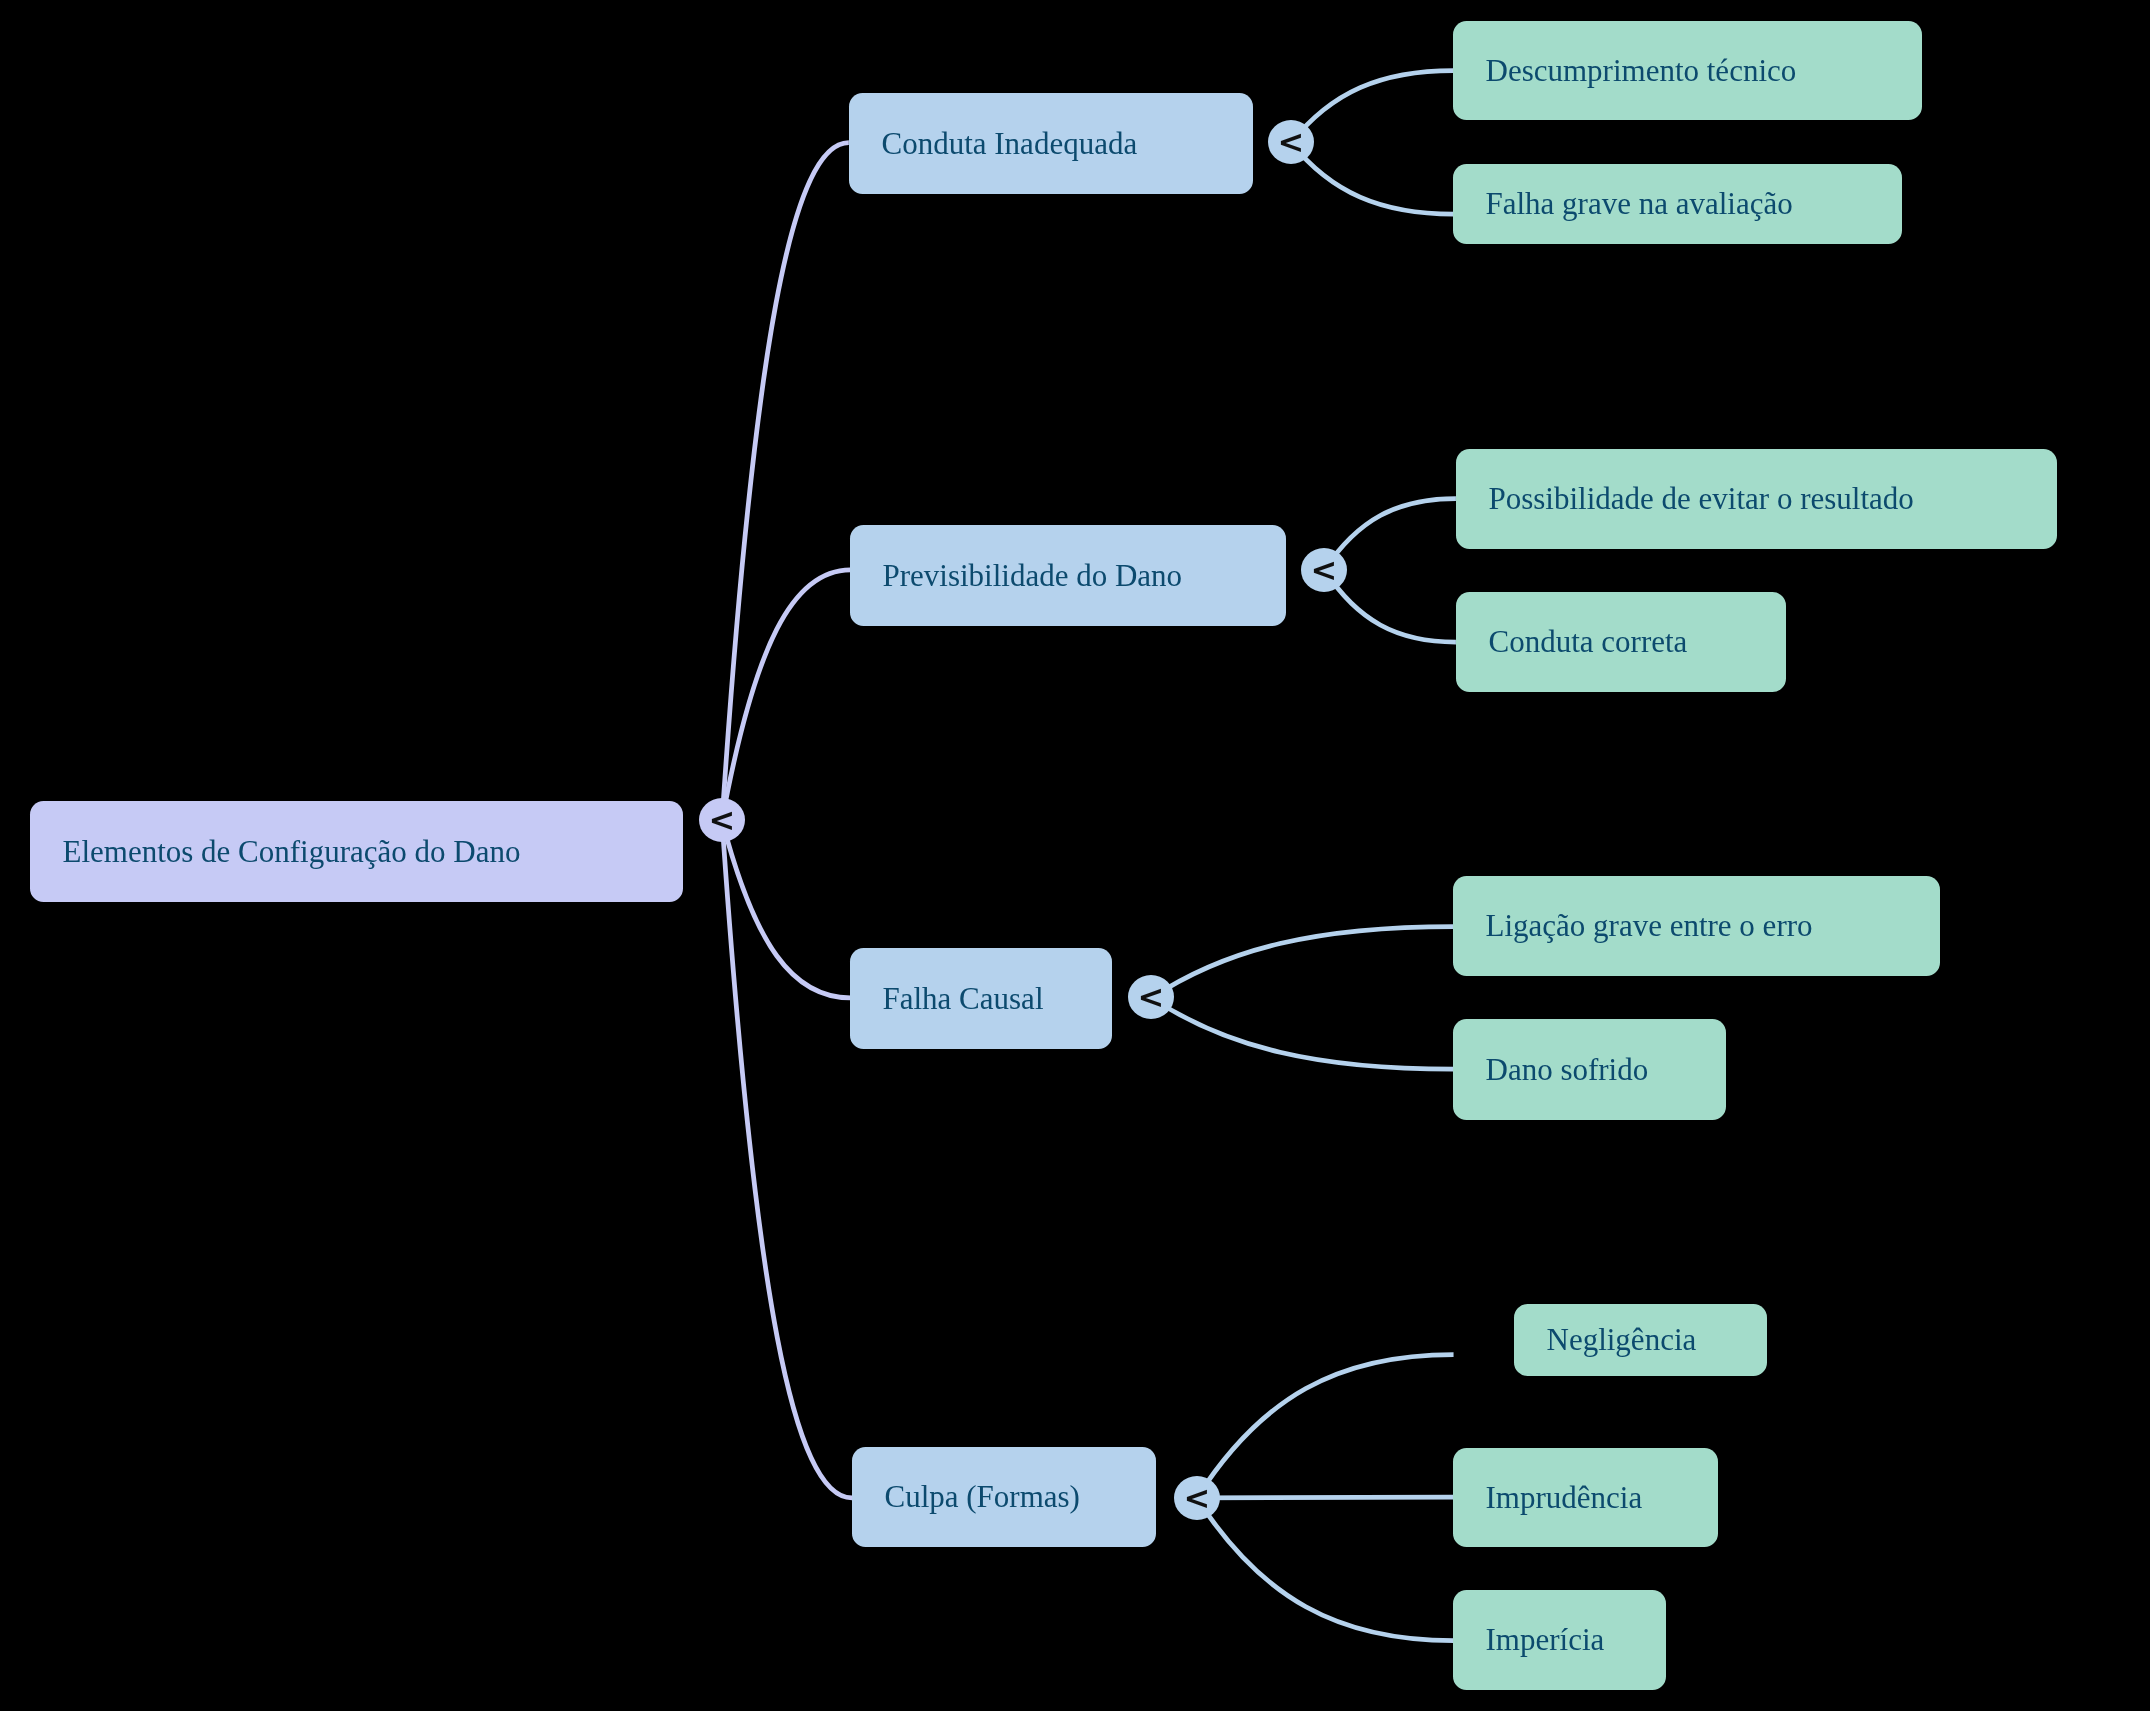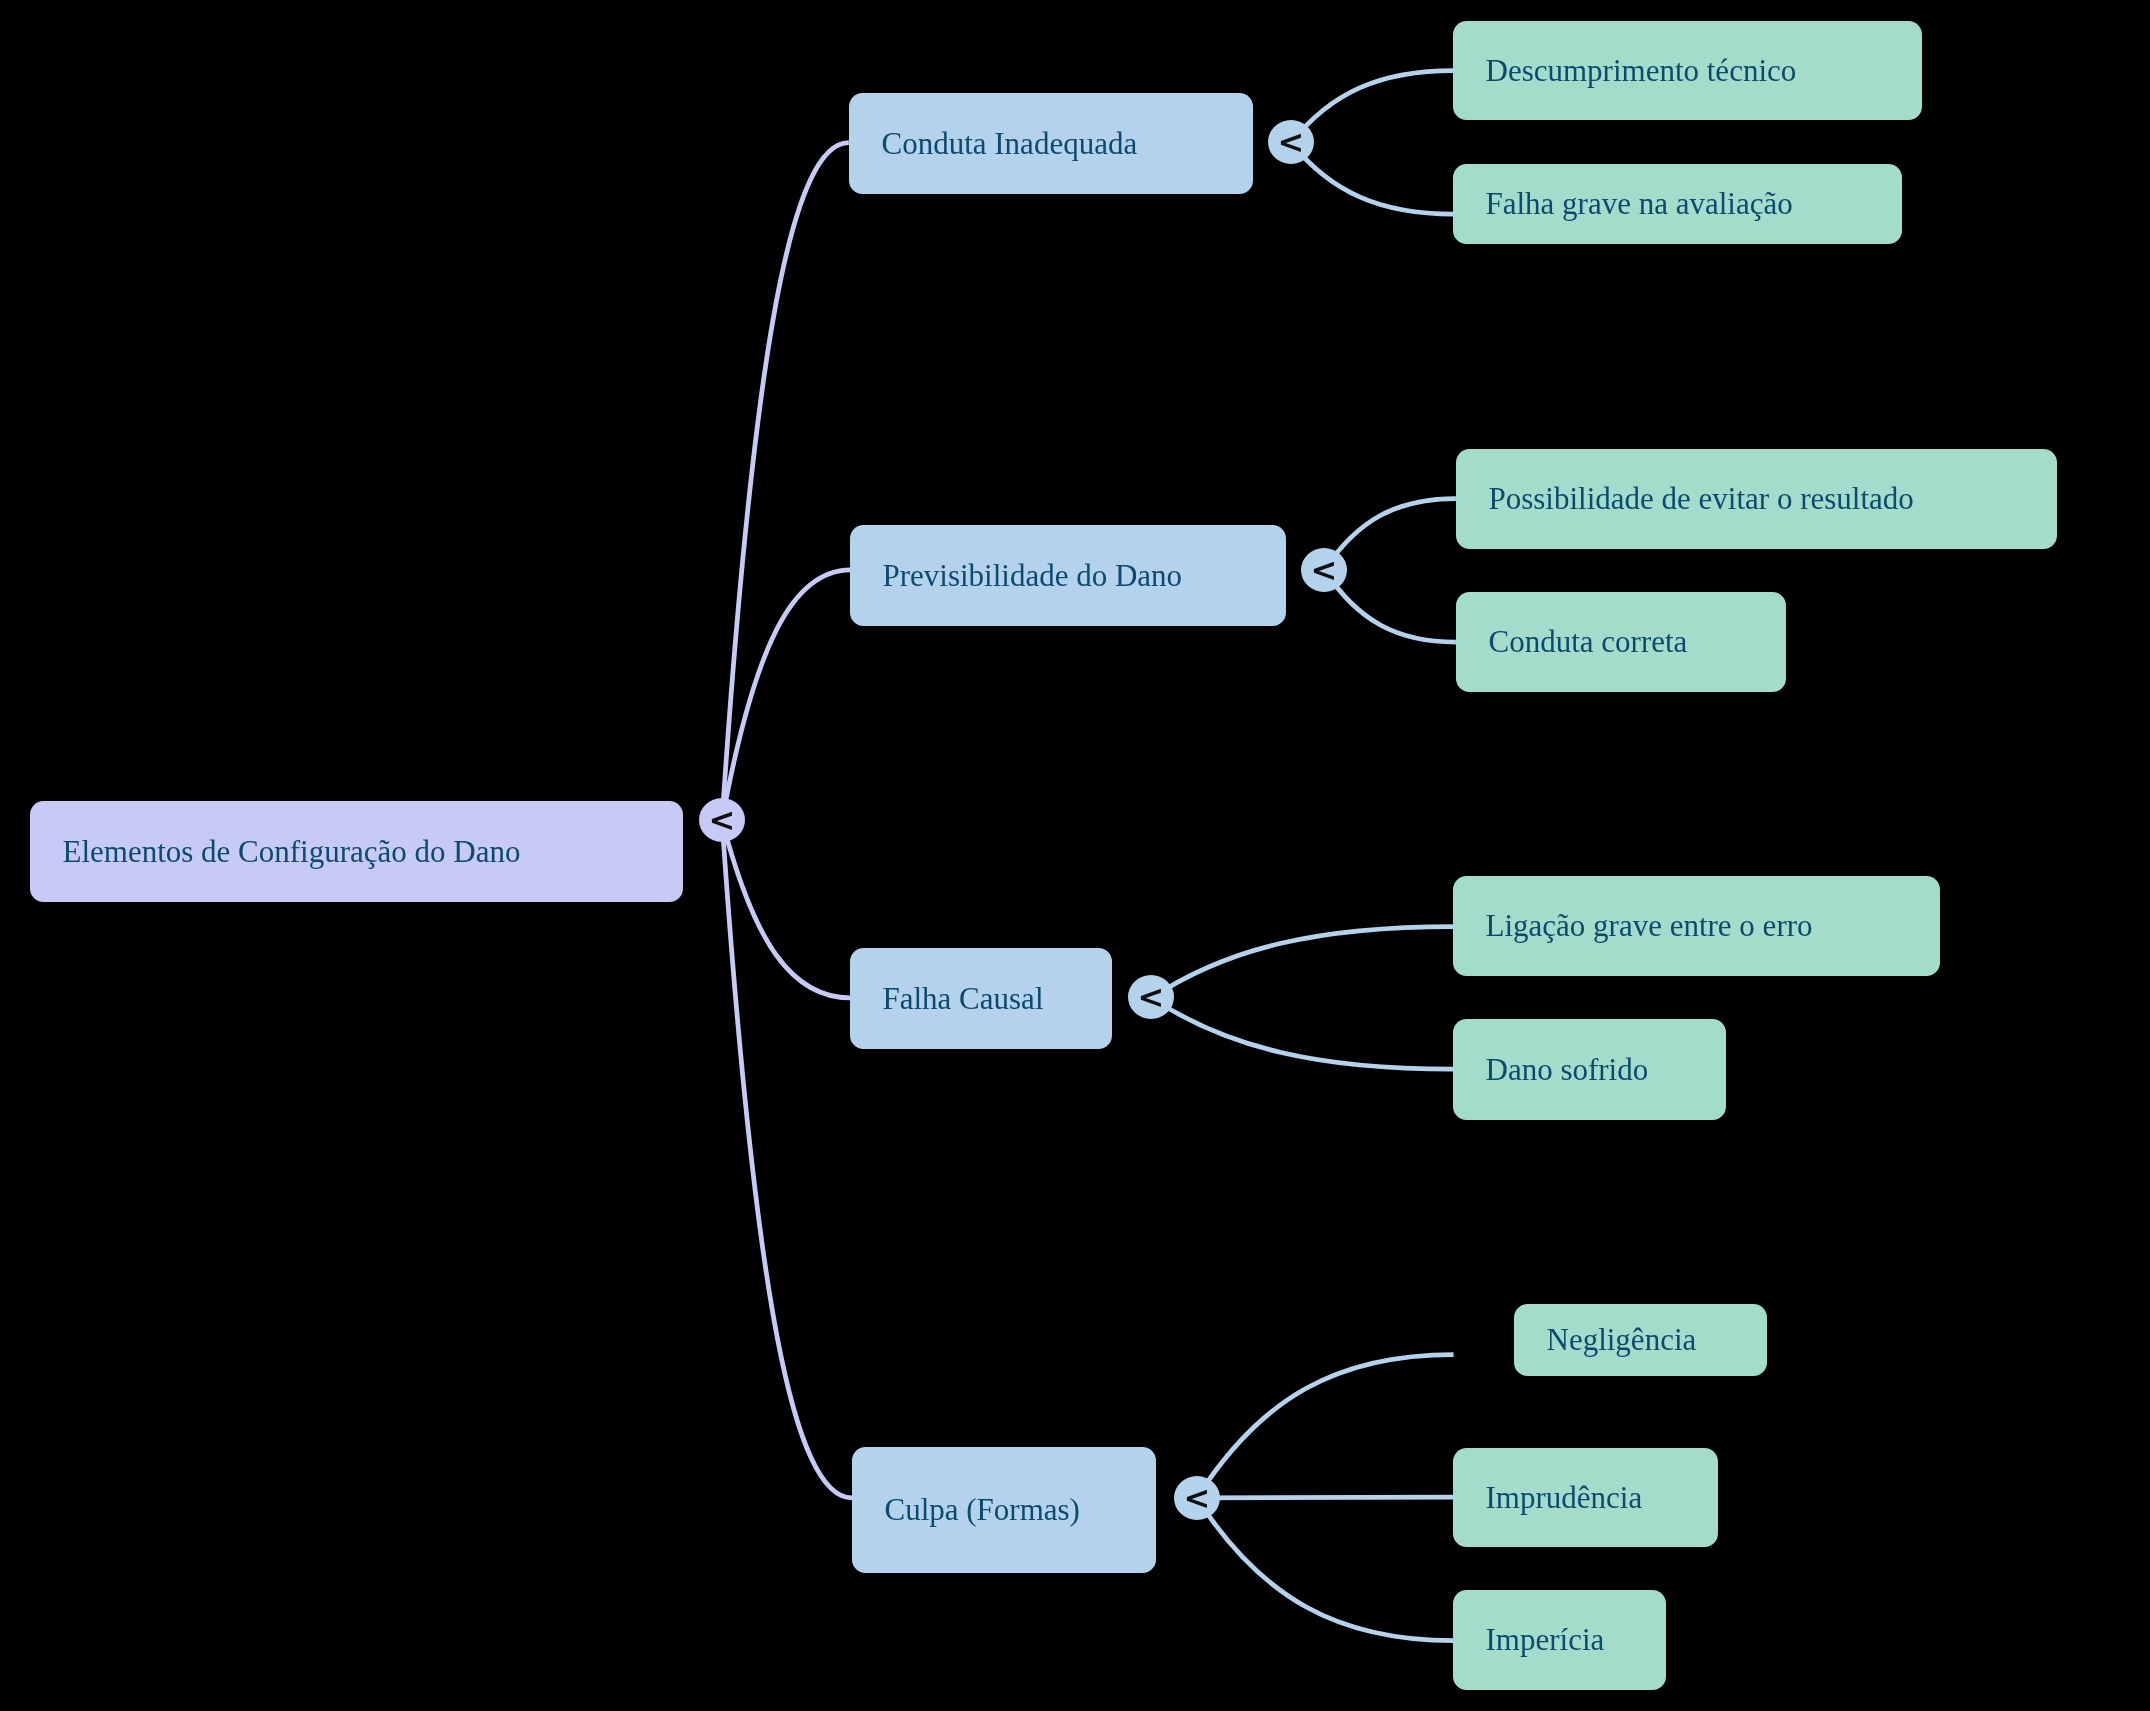--- a/index.html
+++ b/index.html
@@ -97,21 +97,21 @@
   <div class="node node-branch" style="left:850px; top:519px; width:436px; height:101px;margin-top:6px;">
     <span class="label">Previsibilidade do Dano</span>
   </div>
   <div class="toggle toggle-branch" style="left:1301px; top:548px;">&lt;</div>
 
   <div class="node node-branch" style="left:850px; top:948px; width:262px; height:101px;">
     <span class="label">Falha Causal</span>
   </div>
   <div class="toggle toggle-branch" style="left:1128px; top:975px;">&lt;</div>
 
-  <div class="node node-branch" style="left:852px; top:1447px; width:304px; height:126px;text-align:center;">
+  <div class="node node-branch" style="left:852px; top:1447px; width:304px; height:100px;text-align:center;">
     <span class="label">Culpa (Formas)</span>
   </div>
   <div class="toggle toggle-branch" style="left:1174px; top:1476px;">&lt;</div>
 
   <div class="node node-leaf" style="left:1453px; top:21.4px; width:469px; height:99px;">
     <span class="label">Descumprimento técnico</span>
   </div>
   <div class="node node-leaf" style="left:1453px; top:164px; width:449px; height:80px;">
     <span class="label">Falha grave na avaliação</span>
   </div>

